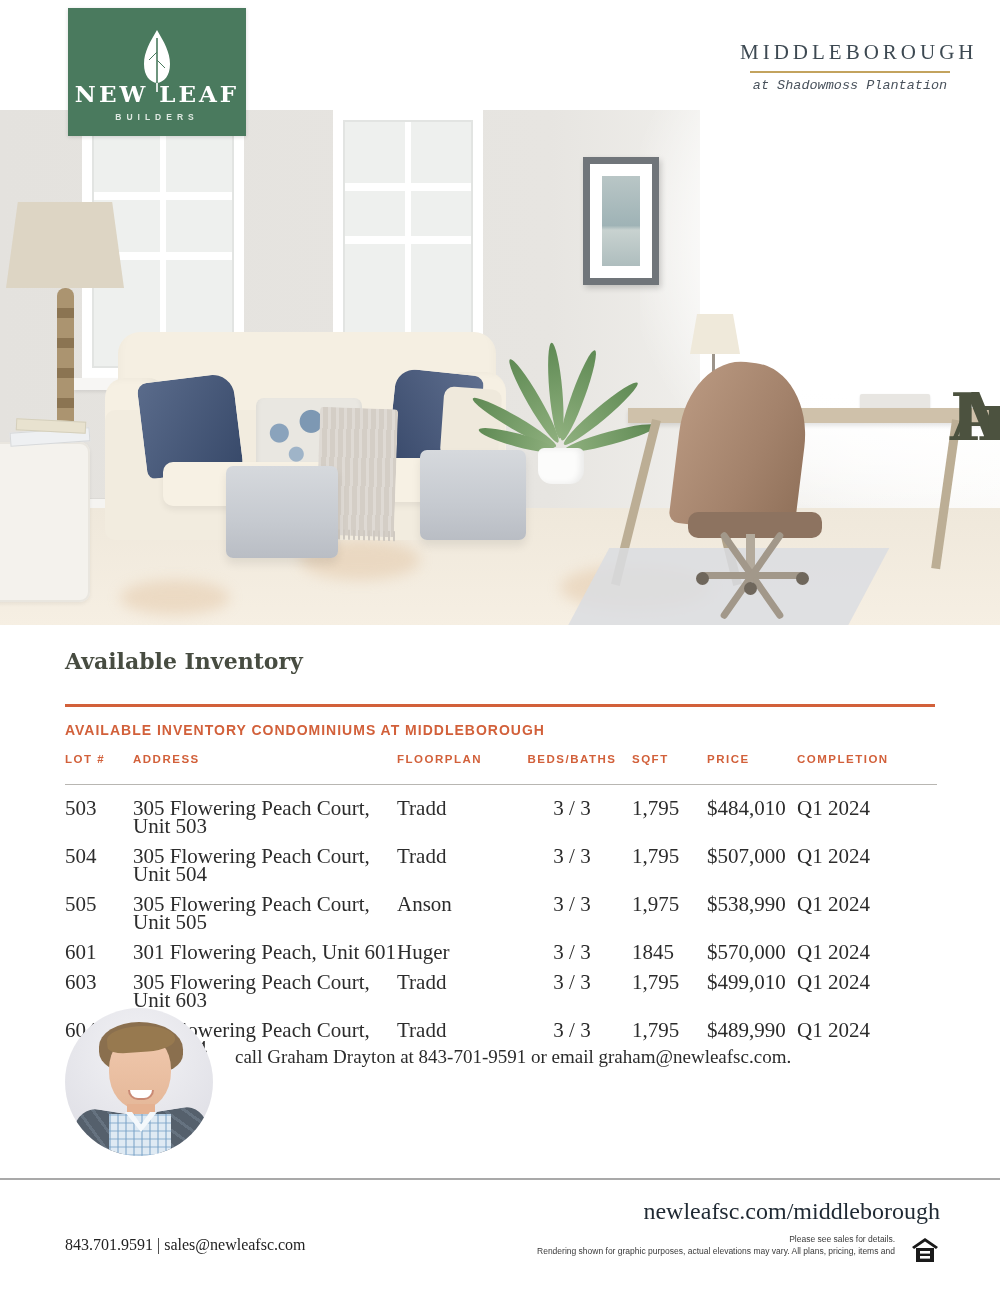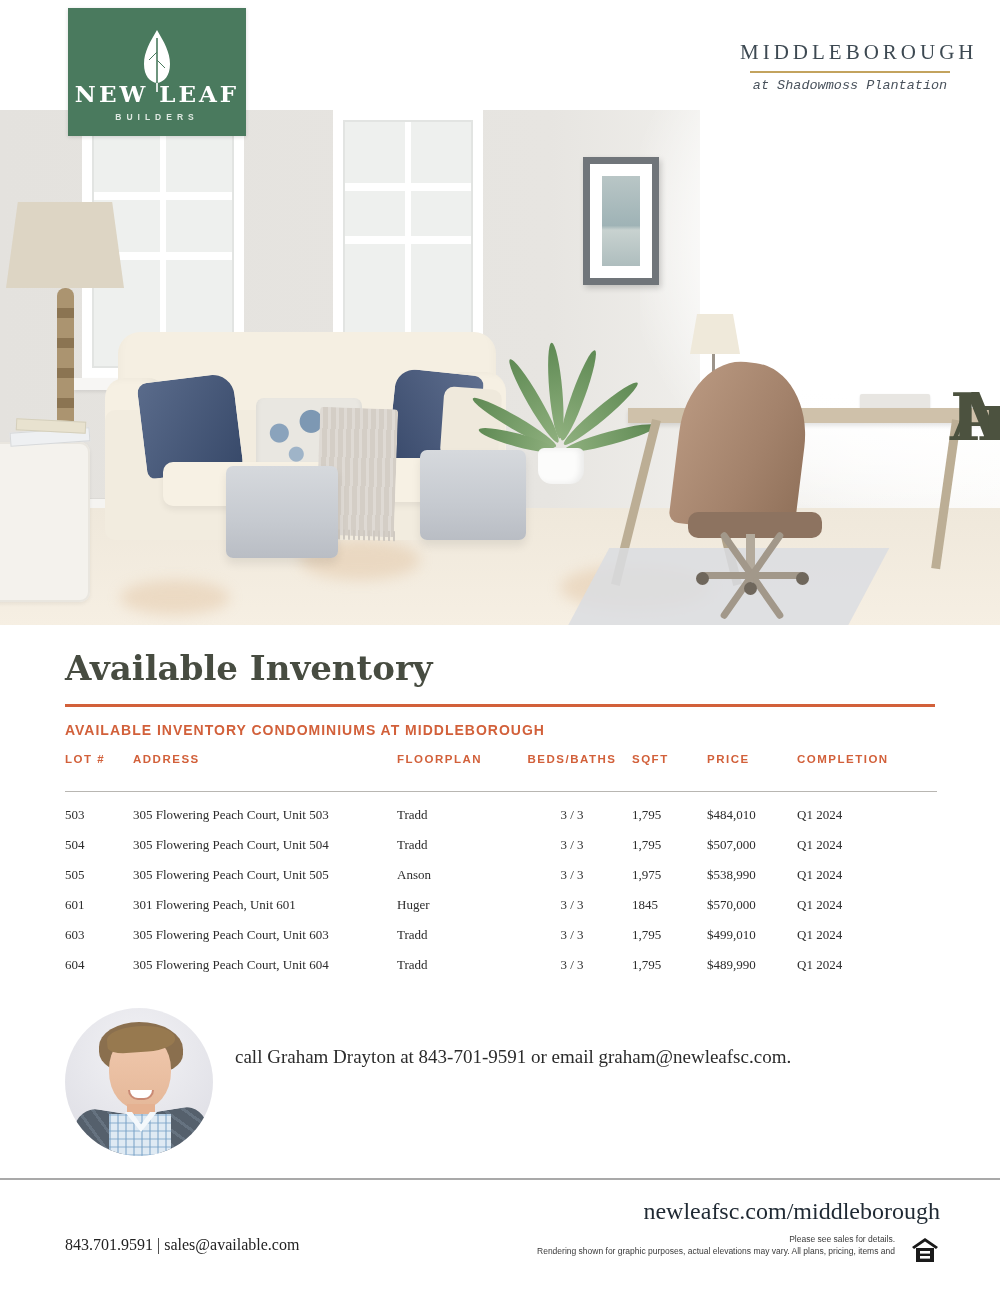--- a/index.html
+++ b/index.html
@@ -159,35 +159,35 @@
   .hero-title {
     position:absolute; right:50px; top:268px; z-index:20; text-align:right;
     font-family:"DejaVu Serif", serif; font-weight:bold;
     font-size:66px; line-height:78px; color:#4c523f; letter-spacing:1px;
   }
   .vertical-caption { position:absolute; z-index:20; }  
 
   
   .section-heading {
     position:absolute; left:65px; top:648px;
-    font-family:"DejaVu Serif", serif; font-size:34px; font-weight:600; color:#474c41;
+    font-family:"DejaVu Serif", serif; font-size:22px; font-weight:600; color:#474c41;
   }
   .orange-rule { position:absolute; left:65px; top:704px; width:870px; height:3px; background:#d2603a; }
   .table-subhead {
     position:absolute; left:65px; top:722px;
     font-size:14px; font-weight:bold; letter-spacing:1px; color:#d2603a;
   }
 
   .inv-table { position:absolute; left:65px; top:753px; width:872px; }
   .thead, .trow { display:grid; grid-template-columns:68px 264px 115px 120px 75px 90px 138px; }
-  .thead { padding-bottom:26px; border-bottom:1px solid #b8b6b2; }
+  .thead { padding-bottom:19px; border-bottom:1px solid #b8b6b2; }
   .hcell { font-size:11.5px; font-weight:bold; letter-spacing:1.5px; color:#d2603a; }
   .tbody { margin-top:14px; }
   .trow { margin-bottom:12px; }
-  .cell { font-family:"Liberation Serif", serif; font-size:13px; color:#2c2c2c; line-height:18px; }
+  .cell { font-family:"Liberation Serif", serif; font-size:21px; color:#2c2c2c; line-height:18px; }
   .c3 { text-align:center; }
 
   
   .agent-photo { position:absolute; left:65px; top:1008px; width:148px; height:148px;
     border-radius:50%; overflow:hidden;
     background:radial-gradient(circle at 50% 30%, #f2f2f5 0%, #e2e2e8 70%, #d8d8e0 100%); }
   .agent-photo * { position:absolute; }
   .ag-hair { left:34px; top:14px; width:84px; height:52px; background:#8a6f4e;
     border-radius:50% 55% 40% 45%; }
   .ag-face { left:44px; top:26px; width:62px; height:76px; background:#eebf9f;
@@ -420,21 +420,21 @@
     <div class="ag-blazer-l"></div>
     <div class="ag-blazer-r"></div>
     <div class="ag-shirt"></div>
     <div class="ag-collar"></div>
   </div>
   <div class="agent-text">
     <div>call Graham Drayton at 843-701-9591 or email graham@newleafsc.com.</div>
   </div>
 
   <div class="footer-rule"></div>
-  <div class="footer-contact-details">843.701.9591  |  sales@available.com</div>
+  <div class="footer-contact-details">843.701.9591  |  sales@newleafsc.com</div>
   <div class="footer-website">newleafsc.com/middleborough</div>
   <div class="footer-disclaimer">
     <div>Please see sales for details.</div>
     <div>Rendering shown for graphic purposes, actual elevations may vary. All plans, pricing, items and</div>
   </div>
   <div class="eho-icon">
     <svg width="26" height="24" viewBox="0 0 26 24">
       <path d="M13 0 L0 9 L2 11 L13 3.5 L24 11 L26 9 Z" fill="#1a1a1a"></path>
       <rect x="4" y="10" width="18" height="14" fill="#1a1a1a"></rect>
       <rect x="8" y="13" width="10" height="2.6" fill="#ffffff"></rect>

